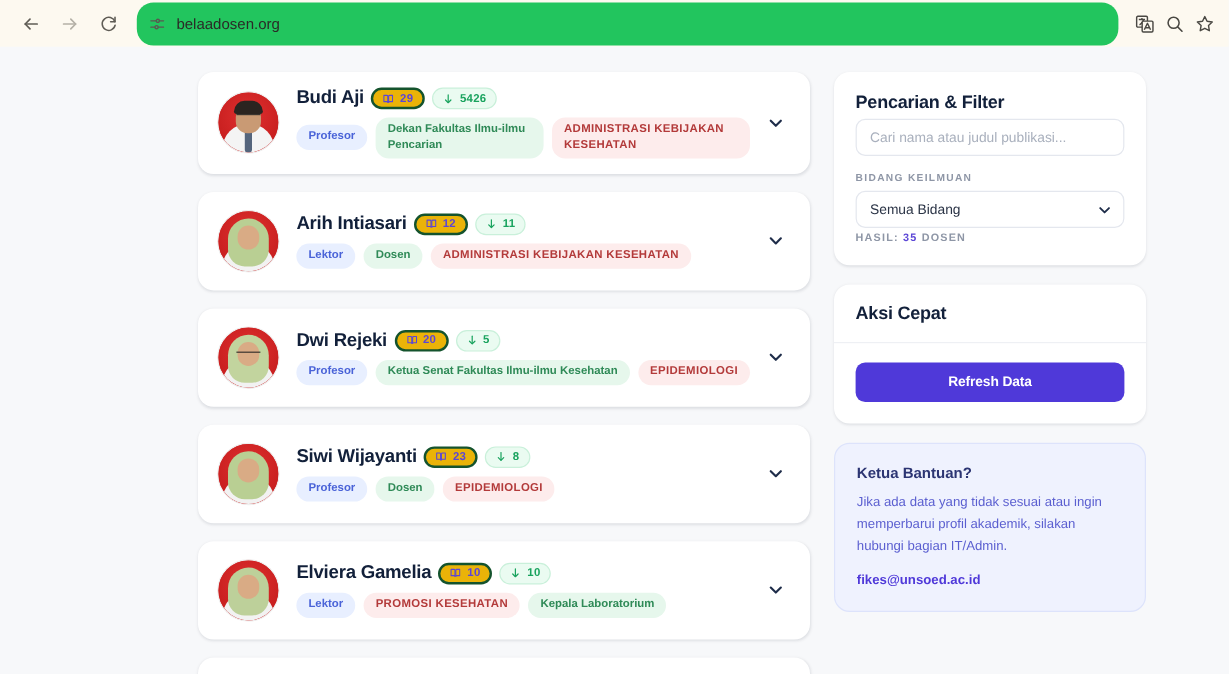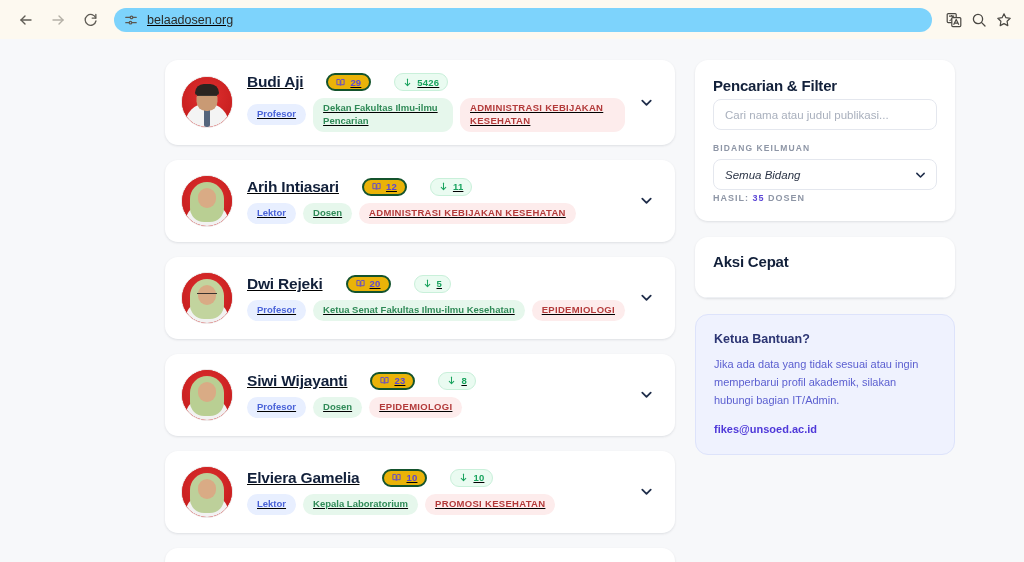--- a/index.html
+++ b/index.html
@@ -27,30 +27,29 @@
     display: flex; align-items: center; justify-content: center;
     border-radius: 50%;
     color: #5f5c55;
     flex: 0 0 auto;
   }
   .nav-btn.disabled { color: #b4b0a6; }
   .nav-btn svg { display: block; }
 
   .omnibox {
     flex: 1 1 auto;
-    height: 24px;
-    background: #7dd3fc;
+    height: 36px;
+    background: #22c55e;
     border-radius: 14px;
     display: flex;
     align-items: center;
     padding: 0 10px;
     margin: 0 6px 0 6px;
     gap: 9px;
     min-width: 0;
-    text-decoration: underline;
   }
   .omnibox .site-info { color: #5a5751; display: flex; align-items: center; flex: 0 0 auto;}
   .omnibox .url {
     font-size: 12.5px;
     color: #2b2a27;
     white-space: nowrap;
     overflow: hidden;
     text-overflow: ellipsis;
   }
   .omni-actions {
@@ -107,21 +106,21 @@
   .av-head { position: absolute; left: 50%; transform: translateX(-50%); top: 10px; width: 21px; height: 24px; border-radius: 11px 11px 10px 10px; background: #c99a74; }
   .av-hijab { position: absolute; left: 50%; transform: translateX(-50%); top: 6px; width: 34px; height: 40px; border-radius: 17px 17px 14px 14px; background: #b9cf93; }
   .av-face { position: absolute; left: 50%; transform: translateX(-50%); top: 12px; width: 18px; height: 20px; border-radius: 9px 9px 9px 9px; background: #d9ab85; }
   .av-shirt { background: #f4f4f4; }
   .av-tie { position: absolute; left: 50%; transform: translateX(-50%); bottom: 0; width: 6px; height: 20px; background: #55657c; border-radius: 2px; }
   .av-hair { position: absolute; left: 50%; transform: translateX(-50%); top: 7px; width: 24px; height: 11px; border-radius: 12px 12px 3px 3px; background: #2b2420; }
   .av-glasses { position: absolute; left: 50%; transform: translateX(-50%); top: 18px; width: 20px; height: 5px; border-top: 1.5px solid #3a342f; }
 
   .lect-body { flex: 1 1 auto; min-width: 0; }
 
-  .name-row { display: flex; align-items: center; gap: 23px; margin-bottom: 7px; flex-wrap: wrap; text-decoration: underline; }
+  .name-row { display: flex; align-items: center; gap: 6px; margin-bottom: 7px; flex-wrap: wrap; }
   .lect-name {
     font-size: 15.5px;
     font-weight: bold;
     color: #12203a;
     letter-spacing: -0.2px;
     white-space: nowrap;
   }
 
   .stat-pill {
     display: inline-flex;
@@ -131,21 +130,21 @@
     padding: 0 8px;
     border-radius: 9px;
     font-size: 9.5px;
     font-weight: bold;
     letter-spacing: 0.2px;
   }
   .stat-pub { background: #eab308; border: 2px solid #14532d; color: #5b46d6; }
   .stat-cit { background: #eafbf1; border: 1px solid #c9f0da; color: #19a35e; }
   .stat-pill svg { display: block; }
 
-  .badge-row { display: flex; align-items: center; gap: 7px; flex-wrap: nowrap; text-decoration: underline; }
+  .badge-row { display: flex; align-items: center; gap: 7px; flex-wrap: nowrap; }
   .badge {
     display: inline-flex;
     align-items: center;
     border-radius: 11px;
     padding: 4px 10px;
     font-size: 9.5px;
     font-weight: bold;
     line-height: 1.35;
   }
   .badge-rank { background: #e8efff; color: #4a63d8; flex: 0 0 auto; }
@@ -209,21 +208,20 @@
     height: 31px;
     border: 1px solid #e4e7ee;
     border-radius: 8px;
     padding: 0 28px 0 11px;
     font-size: 11.5px;
     color: #2b3446;
     font-family: "Liberation Sans", sans-serif;
     background: #fff;
     appearance: none;
     outline: none;
-    font-style: italic;
   }
   .select-caret {
     position: absolute;
     right: 10px; top: 50%;
     transform: translateY(-50%);
     pointer-events: none;
     color: #1f2d4a;
     display: flex;
   }
 
@@ -233,21 +231,21 @@
     font-weight: bold;
     letter-spacing: 1px;
     color: #8e96a6;
   }
   .result-line .count { color: #5b46d6; }
 
   .card-head {
     padding: 16px 18px 15px 18px;
     border-bottom: 1px solid #eef0f4;
   }
-  .card-head .side-title { margin-bottom: 12px; }
+  .card-head .side-title { margin-bottom: 0; }
   .card-body-pad { padding: 16px 18px 18px 18px; }
 
   .btn-primary {
     display: block;
     width: 100%;
     height: 33px;
     background: #4f39d9;
     color: #ffffff;
     border: none;
     border-radius: 8px;
@@ -538,22 +536,22 @@
                 <svg width="9" height="9" viewBox="0 0 16 16" fill="none" stroke="currentColor" stroke-width="1.8" stroke-linecap="round" stroke-linejoin="round">
                     <path d="M8 2v11"></path>
                     <path d="M4 9.5l4 4 4-4"></path>
                   </svg>
               </span>
               <span>10</span>
             </span>
           </div>
           <div class="badge-row">
             <span class="badge badge-rank">Lektor</span>
+            <span class="badge badge-field">PROMOSI KESEHATAN</span>
             <span class="badge badge-pos">Kepala Laboratorium</span>
-            <span class="badge badge-field">PROMOSI KESEHATAN</span>
           </div>
         </div>
         <div class="chev">
           <svg width="15" height="15" viewBox="0 0 16 16" fill="none" stroke="currentColor" stroke-width="1.9" stroke-linecap="round" stroke-linejoin="round">
               <path d="M3.5 6l4.5 4.5L12.5 6"></path>
             </svg>
         </div>
       </div>
 
       <div class="lect-card compact" style="height:78px"></div>
@@ -582,20 +580,23 @@
             <span class="count">35</span>
             <span>DOSEN</span>
           </div>
         </div>
       </div>
 
       <div class="side-card">
         <div class="card-head">
           <div class="side-title">Aksi Cepat</div>
         </div>
+        <div class="card-body-pad">
+          <button class="btn-primary">Refresh Data</button>
+        </div>
       </div>
 
       <div class="help-card">
         <div class="help-title">Ketua Bantuan?</div>
         <div class="help-text">Jika ada data yang tidak sesuai atau ingin memperbarui profil akademik, silakan hubungi bagian IT/Admin.</div>
         <a class="help-mail" href="#">fikes@unsoed.ac.id</a>
       </div>
 
     </div>
   </div>

